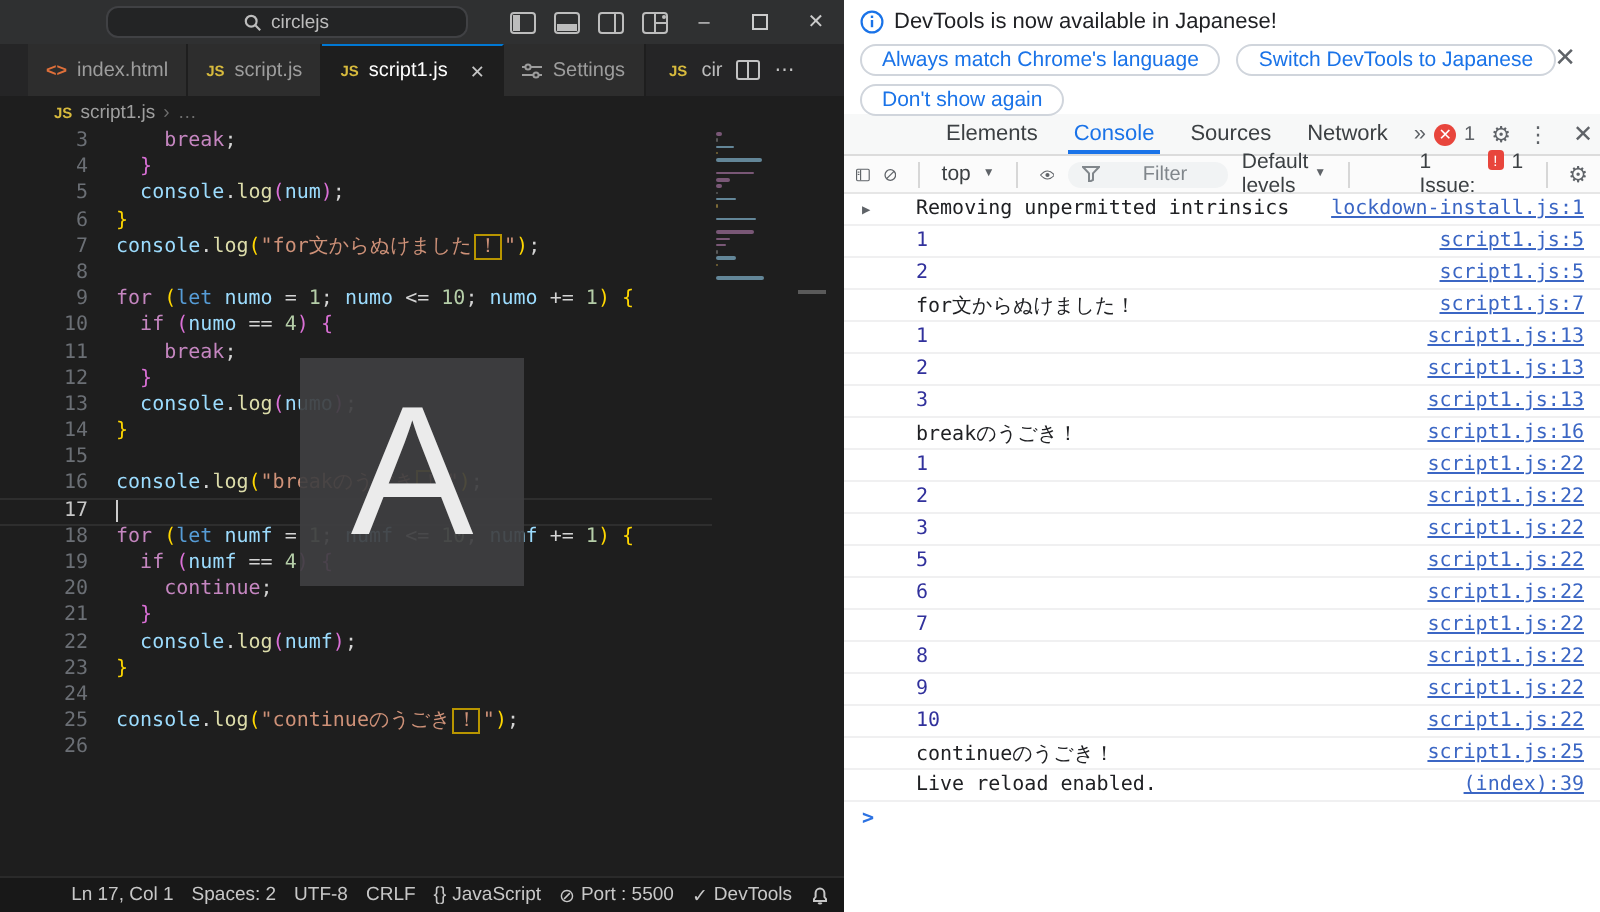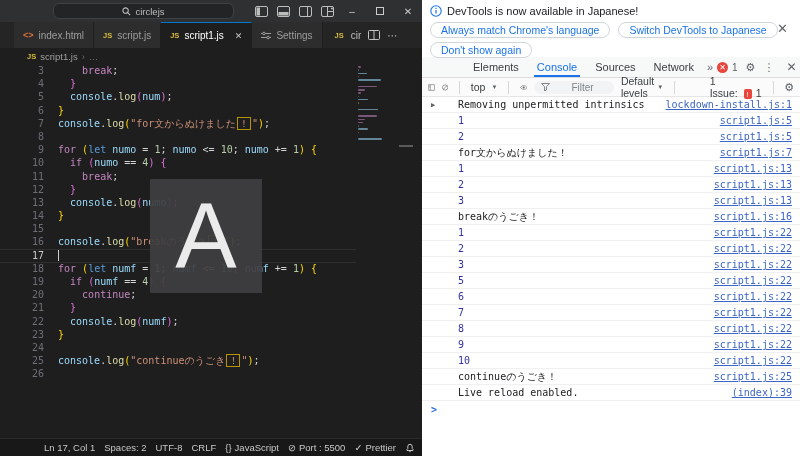--- a/index.html
+++ b/index.html
@@ -80,21 +80,21 @@
   .badge-count { font-size:10px; color:#5f6368; margin-left:-5px; }
   .gear { color:#5f6368; font-size:11px; }
   .kebab { color:#5f6368; font-size:11px; }
   .dt-close { color:#5f6368; font-size:12px; padding:0 4px; }
 
   .dt-toolbar { height:19px; background:#fbfbfb; border-bottom:1px solid #e6e6e6; display:flex; align-items:center; padding:0 6px; gap:7px; color:#5f6368; }
   .ctx { font-size:10.5px; color:#3c4043; display:flex; align-items:center; gap:6px; }
   .caret { font-size:6px; color:#5f6368; }
   .filter-pill { width:128px; height:13px; background:#f1f3f4; border-radius:7px; display:flex; align-items:center; gap:21px; padding:0 7px; color:#80868b; font-size:10px; }
   .levels { font-size:10.5px; color:#3c4043; display:flex; align-items:center; gap:3px; margin-left:auto; }
-  .issues { display:flex; align-items:flex-end; gap:4px; font-size:10.5px; color:#3c4043;margin-left:24px; }
+  .issues { display:flex; align-items:flex-start; gap:4px; font-size:10.5px; color:#3c4043;margin-left:24px; }
   .issue-badge { width:10px; height:10px; border-radius:2px; background:#e8453c; color:#fff; font-size:7.5px; display:flex; align-items:center; justify-content:center; }
 
   .console-rows { position:absolute; left:0; right:0; top:97px; }
   .console-row { height:16px; border-bottom:1px solid #f0f0f1; display:flex; align-items:center; justify-content:space-between; padding:0 8px 0 24px; position:relative;
     font-family:"DejaVu Sans Mono", monospace; font-size:10px; color:#202124; }
   .console-row .expander { position:absolute; left:9px; top:4px; font-size:7px; color:#5f6368; }
   .console-row .msg { white-space:nowrap; overflow:hidden;margin-left:12px; }
   .console-row .msg.num { color:#31319c; }
   .console-row .src { color:#3b66c4; text-decoration:underline; white-space:nowrap; margin-left:8px; }
   .prompt-row { height:16px; display:flex; align-items:center; padding-left:9px; }
@@ -264,21 +264,21 @@
       <span class="sb-item">
         <span>{}</span>
         <span>JavaScript</span>
       </span>
       <span class="sb-item">
         <span>⊘</span>
         <span>Port : 5500</span>
       </span>
       <span class="sb-item">
         <span>✓</span>
-        <span>Prettier</span>
+        <span>DevTools</span>
       </span>
       <span class="sb-item">
         <svg width="10" height="10" viewBox="0 0 10 10">
           <path d="M2 7.5 h6 v-1 l-0.8-1 v-2 a2.2 2.2 0 0 0-4.4 0 v2 l-0.8 1 z" fill="none" stroke="#c8c8c8"></path>
           <path d="M4.2 8.3 a0.9 0.9 0 0 0 1.6 0" fill="none" stroke="#c8c8c8"></path>
         </svg>
       </span>
     </div>
 </div>
 

